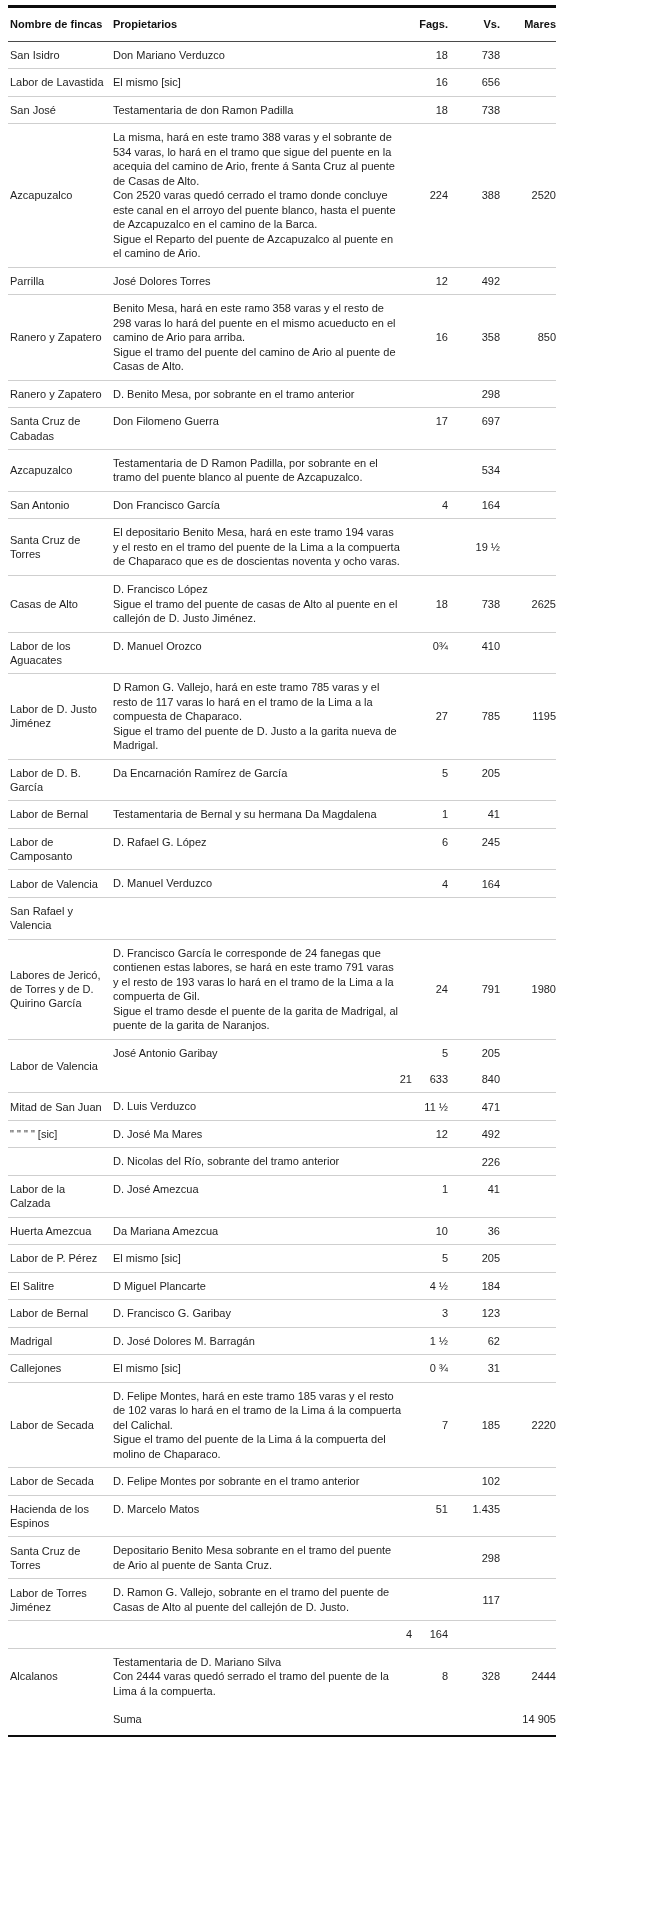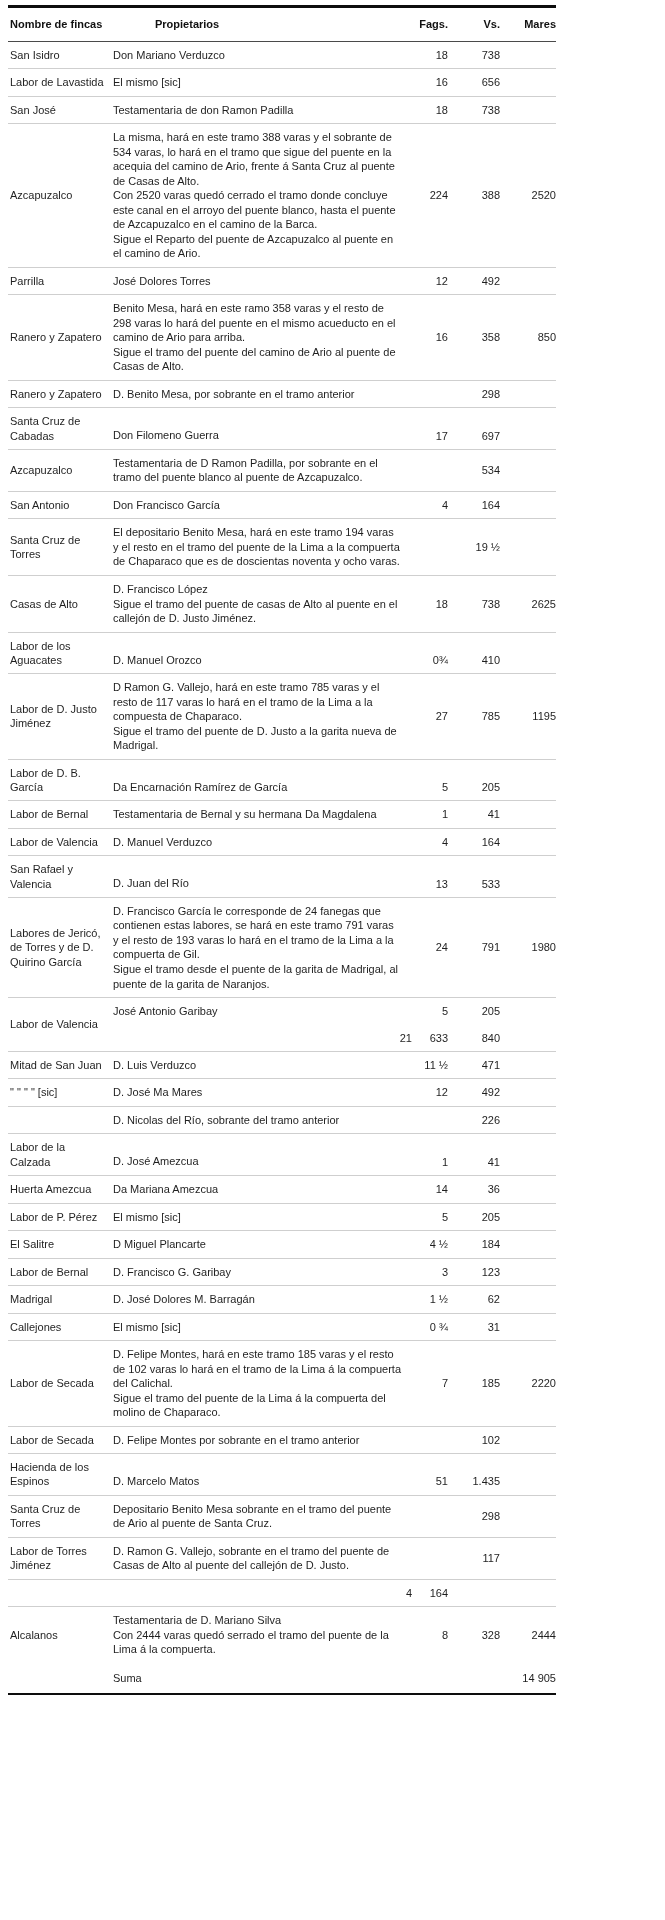--- a/index.html
+++ b/index.html
@@ -32,41 +32,40 @@
     padding: 6px 6px 6px 2px;
     display: flex;
     align-items: center;
     box-sizing: border-box;
     line-height: 1.3;
   }
   .entries {
     flex: 1 1 auto;
     display: flex;
     flex-direction: column;
-    justify-content: flex-end;
+    justify-content: flex-start;
   }
   .entry {
     display: grid;
     grid-template-columns: 1fr 36px 52px 56px;
     align-items: center;
     padding: 6px 0;
   }
   .cell-text {
     padding-right: 10px;
     line-height: 1.32;
     white-space: pre-line;
   }
   .cell-num {
     text-align: right;
     line-height: 1.3;
     align-self: center;
   }
   .header-row {
     border-bottom: 1px solid #4a4a4a;
-    gap: 42px;
   }
   .header-row .cell-finca,
   .header-row .cell-text,
   .header-row .cell-num {
     font-weight: bold;
     color: #111;
   }
   .header-row .entry { padding: 9px 0; }
   .suma-row .entry { padding: 8px 0; }
 </style>
@@ -263,40 +262,43 @@
         <div class="entries">
           <div class="entry">
             <div class="cell-text">Testamentaria de Bernal y su hermana Da Magdalena</div>
             <div class="cell-num">1</div>
             <div class="cell-num">41</div>
             <div class="cell-num"></div>
           </div>
         </div>
       </div>
       <div class="row">
+        <div class="cell-finca">Labor de Camposanto</div>
+        <div class="entries">
+          <div class="entry">
+            <div class="cell-text">D. Rafael G. López</div>
+            <div class="cell-num">6</div>
+            <div class="cell-num">245</div>
+            <div class="cell-num"></div>
+          </div>
+        </div>
+      </div>
+      <div class="row">
         <div class="cell-finca">Labor de Valencia</div>
         <div class="entries">
           <div class="entry">
             <div class="cell-text">D. Manuel Verduzco</div>
             <div class="cell-num">4</div>
             <div class="cell-num">164</div>
             <div class="cell-num"></div>
           </div>
         </div>
       </div>
       <div class="row">
         <div class="cell-finca">San Rafael y Valencia</div>
-        <div class="entries">
-          <div class="entry">
-            <div class="cell-text">D. Juan del Río</div>
-            <div class="cell-num">13</div>
-            <div class="cell-num">533</div>
-            <div class="cell-num"></div>
-          </div>
-        </div>
       </div>
       <div class="row">
         <div class="cell-finca">Labores de Jericó, de Torres y de D. Quirino García</div>
         <div class="entries">
           <div class="entry">
             <div class="cell-text">D. Francisco García le corresponde de 24 fanegas que contienen estas labores, se hará en este tramo 791 varas y el resto de 193 varas lo hará en el tramo de la Lima a la compuerta de Gil.
 Sigue el tramo desde el puente de la garita de Madrigal, al puente de la garita de Naranjos.</div>
             <div class="cell-num">24</div>
             <div class="cell-num">791</div>
             <div class="cell-num">1980</div>
@@ -361,21 +363,21 @@
             <div class="cell-num">41</div>
             <div class="cell-num"></div>
           </div>
         </div>
       </div>
       <div class="row">
         <div class="cell-finca">Huerta Amezcua</div>
         <div class="entries">
           <div class="entry">
             <div class="cell-text">Da Mariana Amezcua</div>
-            <div class="cell-num">14</div>
+            <div class="cell-num">10</div>
             <div class="cell-num">36</div>
             <div class="cell-num"></div>
           </div>
         </div>
       </div>
       <div class="row">
         <div class="cell-finca">Labor de P. Pérez</div>
         <div class="entries">
           <div class="entry">
             <div class="cell-text">El mismo [sic]</div>

